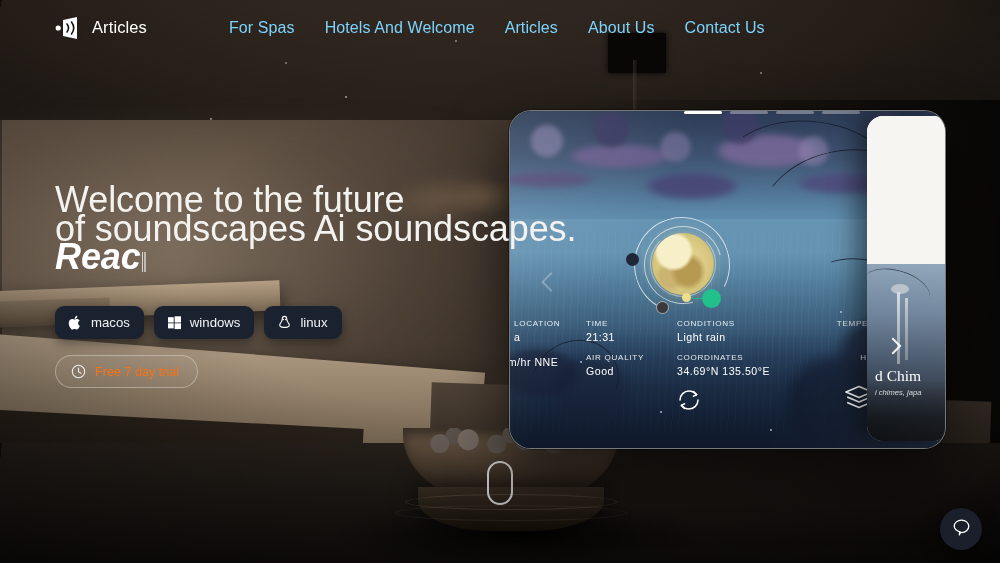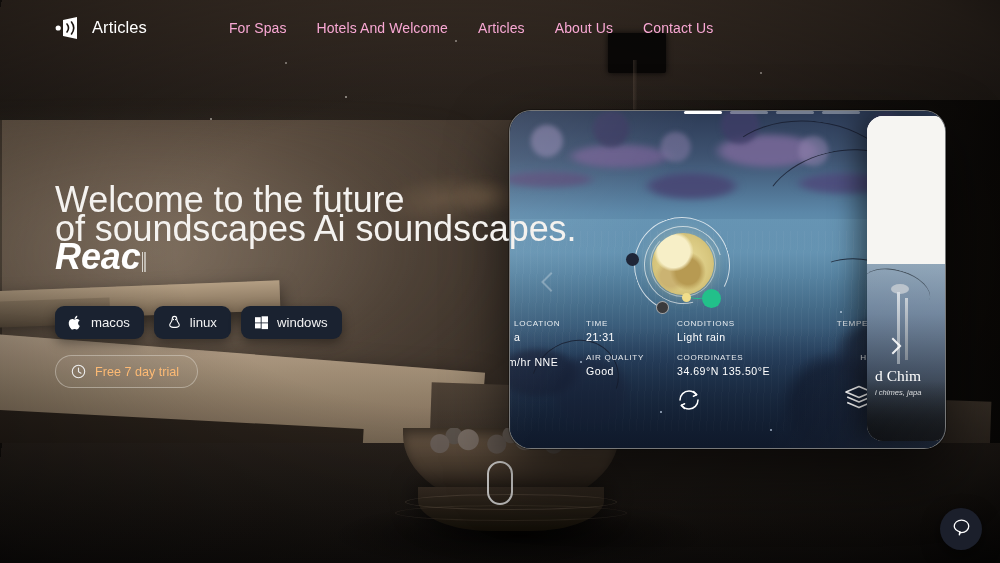--- a/index.html
+++ b/index.html
@@ -155,21 +155,21 @@
   
   .nav {
     position:absolute; left:0; top:0; width:1000px; height:55px;
     display:flex; align-items:center; z-index:40;
   }
   .brand { display:flex; align-items:center; gap:9px; margin-left:55px; }
   .brand-logo { width:28px; height:26px; position:relative; }
   .brand-name { color:#fff; font-size:16.5px; letter-spacing:.1px; }
   .nav-links { display:flex; align-items:center; gap:30px; margin-left:82px; }
   .nav-link {
-    color:#f9a8d4; font-size:14px; letter-spacing:.1px;
+    color:#7dd3fc; font-size:16px; letter-spacing:.1px;
     text-decoration:none; cursor:pointer; white-space:nowrap;
   }
 
   
   .hero { position:absolute; left:55px; top:186px; z-index:35; }
   .hero h1 {
     font-weight:300; font-size:36px; line-height:28.5px;
     color:#f4f2ef; letter-spacing:-.1px;
   }
   .hero h1 .ln { display:block; }
@@ -191,21 +191,21 @@
   }
   .os-btn .lab { color:#f3f3f3; font-size:13.2px; }
   .os-ico { width:15px; height:15px; display:block; flex:none; }
 
   .trial {
     display:inline-flex; align-items:center; gap:9px; margin-top:16px;
     border:1px solid rgba(225,220,212,.46); border-radius:20px;
     padding:8px 18px 8px 15px; cursor:pointer;
     background:rgba(255,255,255,.035);
   }
-  .trial .lab { color:#fdba74; font-size:12.6px; }
+  .trial .lab { color:#f97316; font-size:12.6px; }
 
   
   .tablet {
     position:absolute; left:509px; top:110px; width:437px; height:339px;
     border-radius:22px; z-index:30;
     border:1.6px solid rgba(206,200,190,.55);
     box-shadow:0 26px 60px rgba(0,0,0,.65), 0 0 0 1px rgba(0,0,0,.3);
     overflow:hidden;
     background:#0f1824;
   }
@@ -468,38 +468,38 @@
           <path d="M10.1 8.0c0-1.7 1.4-2.5 1.5-2.6-0.8-1.2-2.1-1.3-2.5-1.4-1.1-0.1-2.1 0.6-2.6 0.6-0.5 0-1.4-0.6-2.3-0.6-1.2 0-2.3 0.7-2.9 1.8-1.2 2.1-0.3 5.3 0.9 7 0.6 0.8 1.3 1.8 2.2 1.8 0.9 0 1.2-0.6 2.2-0.6 1 0 1.3 0.6 2.2 0.5 0.9 0 1.5-0.8 2.1-1.7 0.7-1 0.9-1.9 0.9-2-0.0-0.0-1.8-0.7-1.8-2.8z" fill="#fff"></path>
           <path d="M8.6 3.0c0.5-0.6 0.8-1.4 0.7-2.2-0.7 0.0-1.5 0.5-2.0 1.1-0.4 0.5-0.8 1.3-0.7 2.1 0.8 0.1 1.5-0.4 2.0-1.0z" fill="#fff"></path>
         </svg>
       </span>
       <span class="lab">macos</span>
     </div>
 
     <div class="os-btn">
       <span class="os-ico">
         <svg viewBox="0 0 15 15" width="15" height="15">
-          <path d="M7.5 1.4c1.5 0 2.3 1.3 2.3 2.9 0 1.1 0.4 1.8 1.0 2.7 0.8 1.1 1.5 2.1 1.5 3.1 0 1.2-1.0 1.8-2.0 2.0-0.9 0.2-1.9 0.3-2.8 0.3s-1.9-0.1-2.8-0.3c-1.0-0.2-2.0-0.8-2.0-2.0 0-1.0 0.7-2.0 1.5-3.1 0.6-0.9 1.0-1.6 1.0-2.7 0-1.6 0.8-2.9 2.3-2.9z" fill="none" stroke="#fff" stroke-width="1.1"></path>
-          <circle cx="6.3" cy="4.4" r="0.75" fill="#fff"></circle>
-          <circle cx="8.7" cy="4.4" r="0.75" fill="#fff"></circle>
-        </svg>
-      </span>
-      <span class="lab">linux</span>
-    </div>
-
-    <div class="os-btn">
-      <span class="os-ico">
-        <svg viewBox="0 0 15 15" width="15" height="15">
           <rect x="1" y="2.2" width="5.7" height="5.3" fill="#fff"></rect>
           <rect x="7.6" y="1.3" width="6.4" height="6.2" fill="#fff"></rect>
           <rect x="1" y="8.3" width="5.7" height="5.1" fill="#fff"></rect>
           <rect x="7.6" y="8.3" width="6.4" height="5.8" fill="#fff"></rect>
         </svg>
       </span>
       <span class="lab">windows</span>
+    </div>
+
+    <div class="os-btn">
+      <span class="os-ico">
+        <svg viewBox="0 0 15 15" width="15" height="15">
+          <path d="M7.5 1.4c1.5 0 2.3 1.3 2.3 2.9 0 1.1 0.4 1.8 1.0 2.7 0.8 1.1 1.5 2.1 1.5 3.1 0 1.2-1.0 1.8-2.0 2.0-0.9 0.2-1.9 0.3-2.8 0.3s-1.9-0.1-2.8-0.3c-1.0-0.2-2.0-0.8-2.0-2.0 0-1.0 0.7-2.0 1.5-3.1 0.6-0.9 1.0-1.6 1.0-2.7 0-1.6 0.8-2.9 2.3-2.9z" fill="none" stroke="#fff" stroke-width="1.1"></path>
+          <circle cx="6.3" cy="4.4" r="0.75" fill="#fff"></circle>
+          <circle cx="8.7" cy="4.4" r="0.75" fill="#fff"></circle>
+        </svg>
+      </span>
+      <span class="lab">linux</span>
     </div>
   </div>
 
   <div class="trial">
     <span class="os-ico">
       <svg viewBox="0 0 15 15" width="15" height="15">
         <circle cx="7.5" cy="7.5" r="6.2" fill="none" stroke="#eee" stroke-width="1.1"></circle>
         <path d="M7.5 4.1 L7.5 7.7 L10.0 9.2" fill="none" stroke="#eee" stroke-width="1.1" stroke-linecap="round"></path>
       </svg>
     </span>

